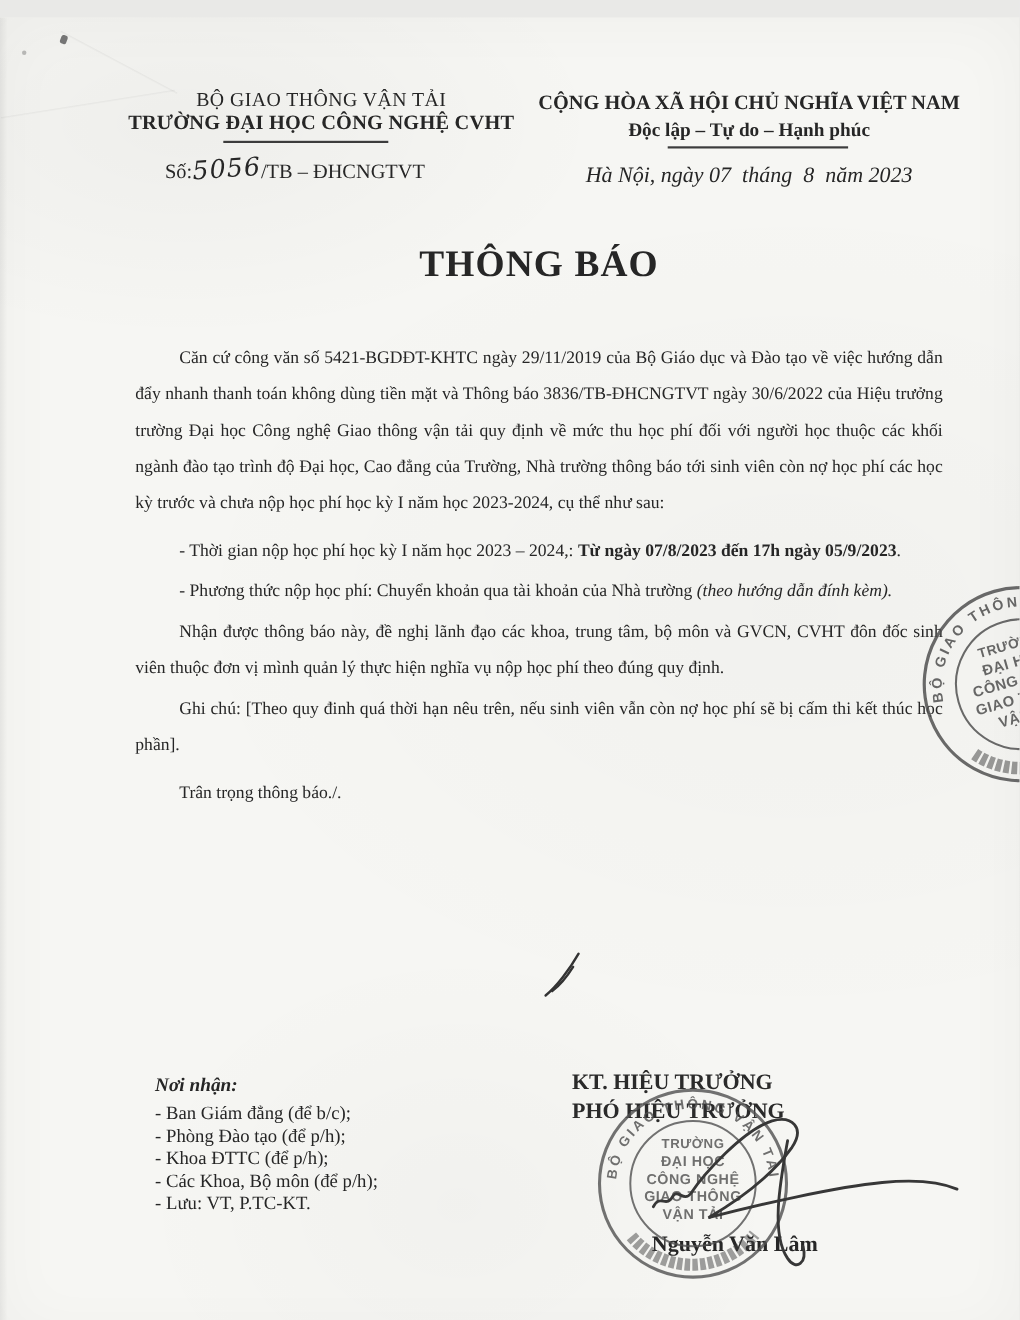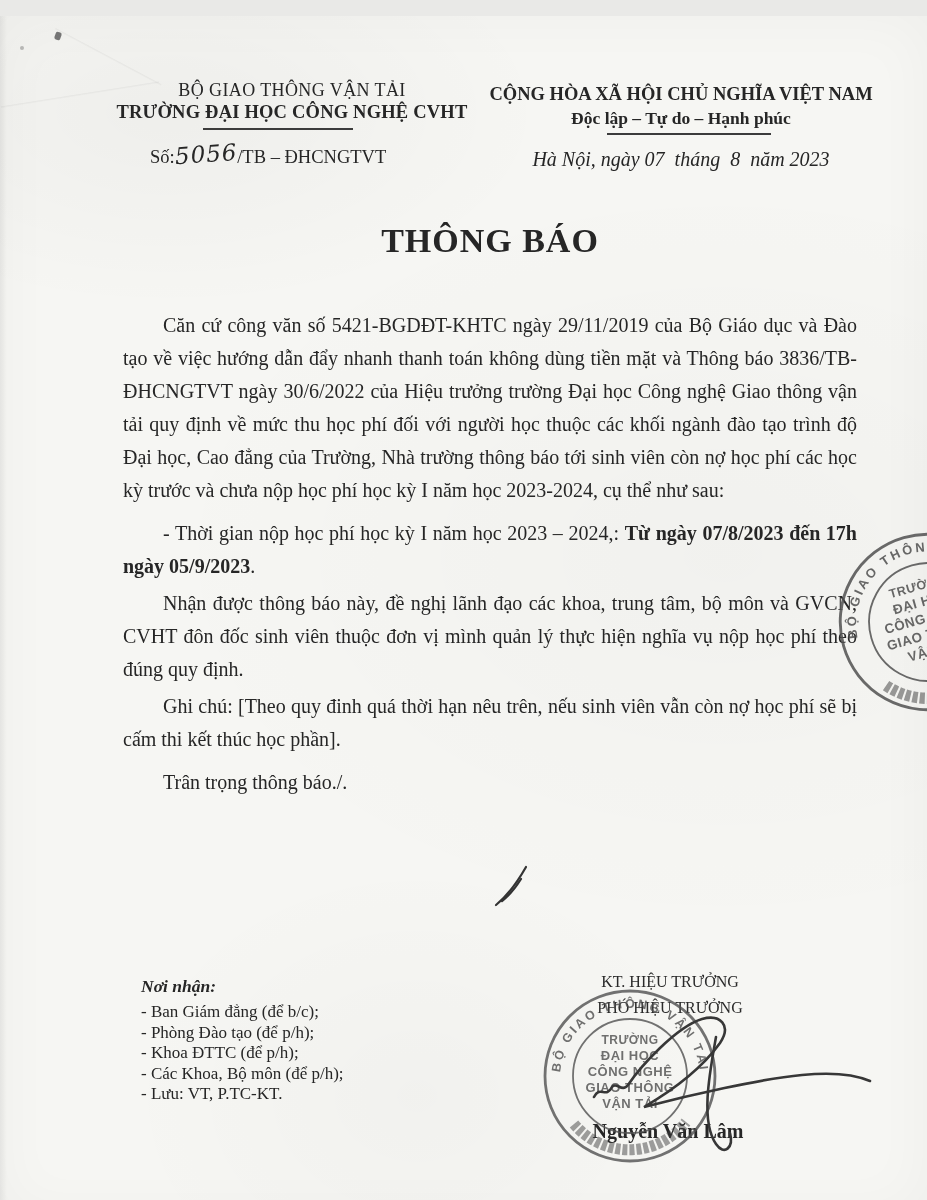--- a/index.html
+++ b/index.html
@@ -31,34 +31,34 @@
   .country{left:481px;top:68px;width:400px;font-size:18.5px;font-weight:bold;}
   .motto{left:481px;top:92px;width:400px;font-size:17.5px;font-weight:bold;}
   .hr-underline{position:absolute;left:607px;top:117px;width:164px;height:1.6px;background:#3c3c3c;}
   .dateline{left:481px;top:132px;width:400px;font-size:20px;font-style:italic;white-space:pre;}
 
   
   .title{left:123px;top:206px;width:734px;font-size:34px;font-weight:bold;letter-spacing:1px;text-align:center;}
   .subtitle{left:123px;top:250px;width:734px;font-size:18.5px;font-weight:bold;}
 
   
-  .body{position:absolute;left:123px;top:293px;width:734px;font-size:20px;line-height:33px;text-align:justify;}
+  .body{position:absolute;left:123px;top:293px;width:734px;font-size:16px;line-height:33px;text-align:justify;}
   .para{margin:0;text-indent:40px;}
   .p2{margin-top:10px;}
   .p3,.p4,.p5{margin-top:4px;}
   .p6{margin-top:10px;}
   .p5{}
 
   
   .recipients{position:absolute;left:141px;top:960px;width:340px;}
   .rec-label{font-size:17.5px;font-weight:bold;font-style:italic;margin-bottom:5px;}
   .rec-item{font-size:17px;line-height:20.5px;}
 
   
-  .sig-title{position:absolute;width:300px;text-align:center;font-weight:normal;font-size:16px;color:#2a2a2a;}
+  .sig-title{position:absolute;width:300px;font-weight:bold;font-size:20px;color:#2a2a2a;}
   .t1{left:520px;top:957px;}
   .t2{left:520px;top:983px;}
   .sig-name{position:absolute;left:518px;top:1104px;width:300px;text-align:center;font-weight:bold;font-size:20px;}
 
   
   .stamp{position:absolute;opacity:.8;}
   .stamp-main{left:538px;top:968px;width:184px;height:184px;}
   .stamp-side{left:833px;top:511px;width:190px;height:190px;transform:rotate(-16deg);opacity:.85;}
   .stamp .ring-outer{fill:none;stroke:#515151;stroke-width:2.8;}
   .stamp .ring-inner{fill:none;stroke:#515151;stroke-width:1.8;}
@@ -91,20 +91,21 @@
   <div class="hline country">CỘNG HÒA XÃ HỘI CHỦ NGHĨA VIỆT NAM</div>
   <div class="hline motto">Độc lập – Tự do – Hạnh phúc</div>
   <div class="hr-underline"></div>
   <div class="hline dateline">Hà Nội, ngày 07  tháng  8  năm 2023</div>
 
   <div class="hline title">THÔNG BÁO</div>
 
   <div class="body">
     <p class="para p1"><span>Căn cứ công văn số 5421-BGDĐT-KHTC ngày 29/11/2019 của Bộ Giáo dục và Đào tạo về việc hướng dẫn đẩy nhanh thanh toán không dùng tiền mặt và Thông báo 3836/TB-ĐHCNGTVT ngày 30/6/2022 của Hiệu trưởng trường Đại học Công nghệ Giao thông vận tải quy định về mức thu học phí đối với người học thuộc các khối ngành đào tạo trình độ Đại học, Cao đẳng của Trường, Nhà trường thông báo tới sinh viên còn nợ học phí các học kỳ trước và chưa nộp học phí học kỳ I năm học 2023-2024, cụ thể như sau:</span></p>
     <p class="para p2"><span>- Thời gian nộp học phí học kỳ I năm học 2023 – 2024,: </span><b>Từ ngày 07/8/2023 đến 17h ngày 05/9/2023</b><span>.</span></p>
+    <p class="para p3"><span>- Phương thức nộp học phí: Chuyển khoản qua tài khoản của Nhà trường </span><i>(theo hướng dẫn đính kèm).</i></p>
     <p class="para p4"><span>Nhận được thông báo này, đề nghị lãnh đạo các khoa, trung tâm, bộ môn và GVCN, CVHT đôn đốc sinh viên thuộc đơn vị mình quản lý thực hiện nghĩa vụ nộp học phí theo đúng quy định.</span></p>
     <p class="para p5"><span>Ghi chú: [Theo quy đinh quá thời hạn nêu trên, nếu sinh viên vẫn còn nợ học phí sẽ bị cấm thi kết thúc học phần].</span></p>
     <p class="para p6"><span>Trân trọng thông báo./.</span></p>
   </div>
 
   <svg class="ink-tick" viewBox="0 0 50 48">
     <path d="M 8 44 C 18 36, 30 20, 38 6"></path>
     <path d="M 14 40 C 22 34, 28 26, 33 18"></path>
   </svg>
 

